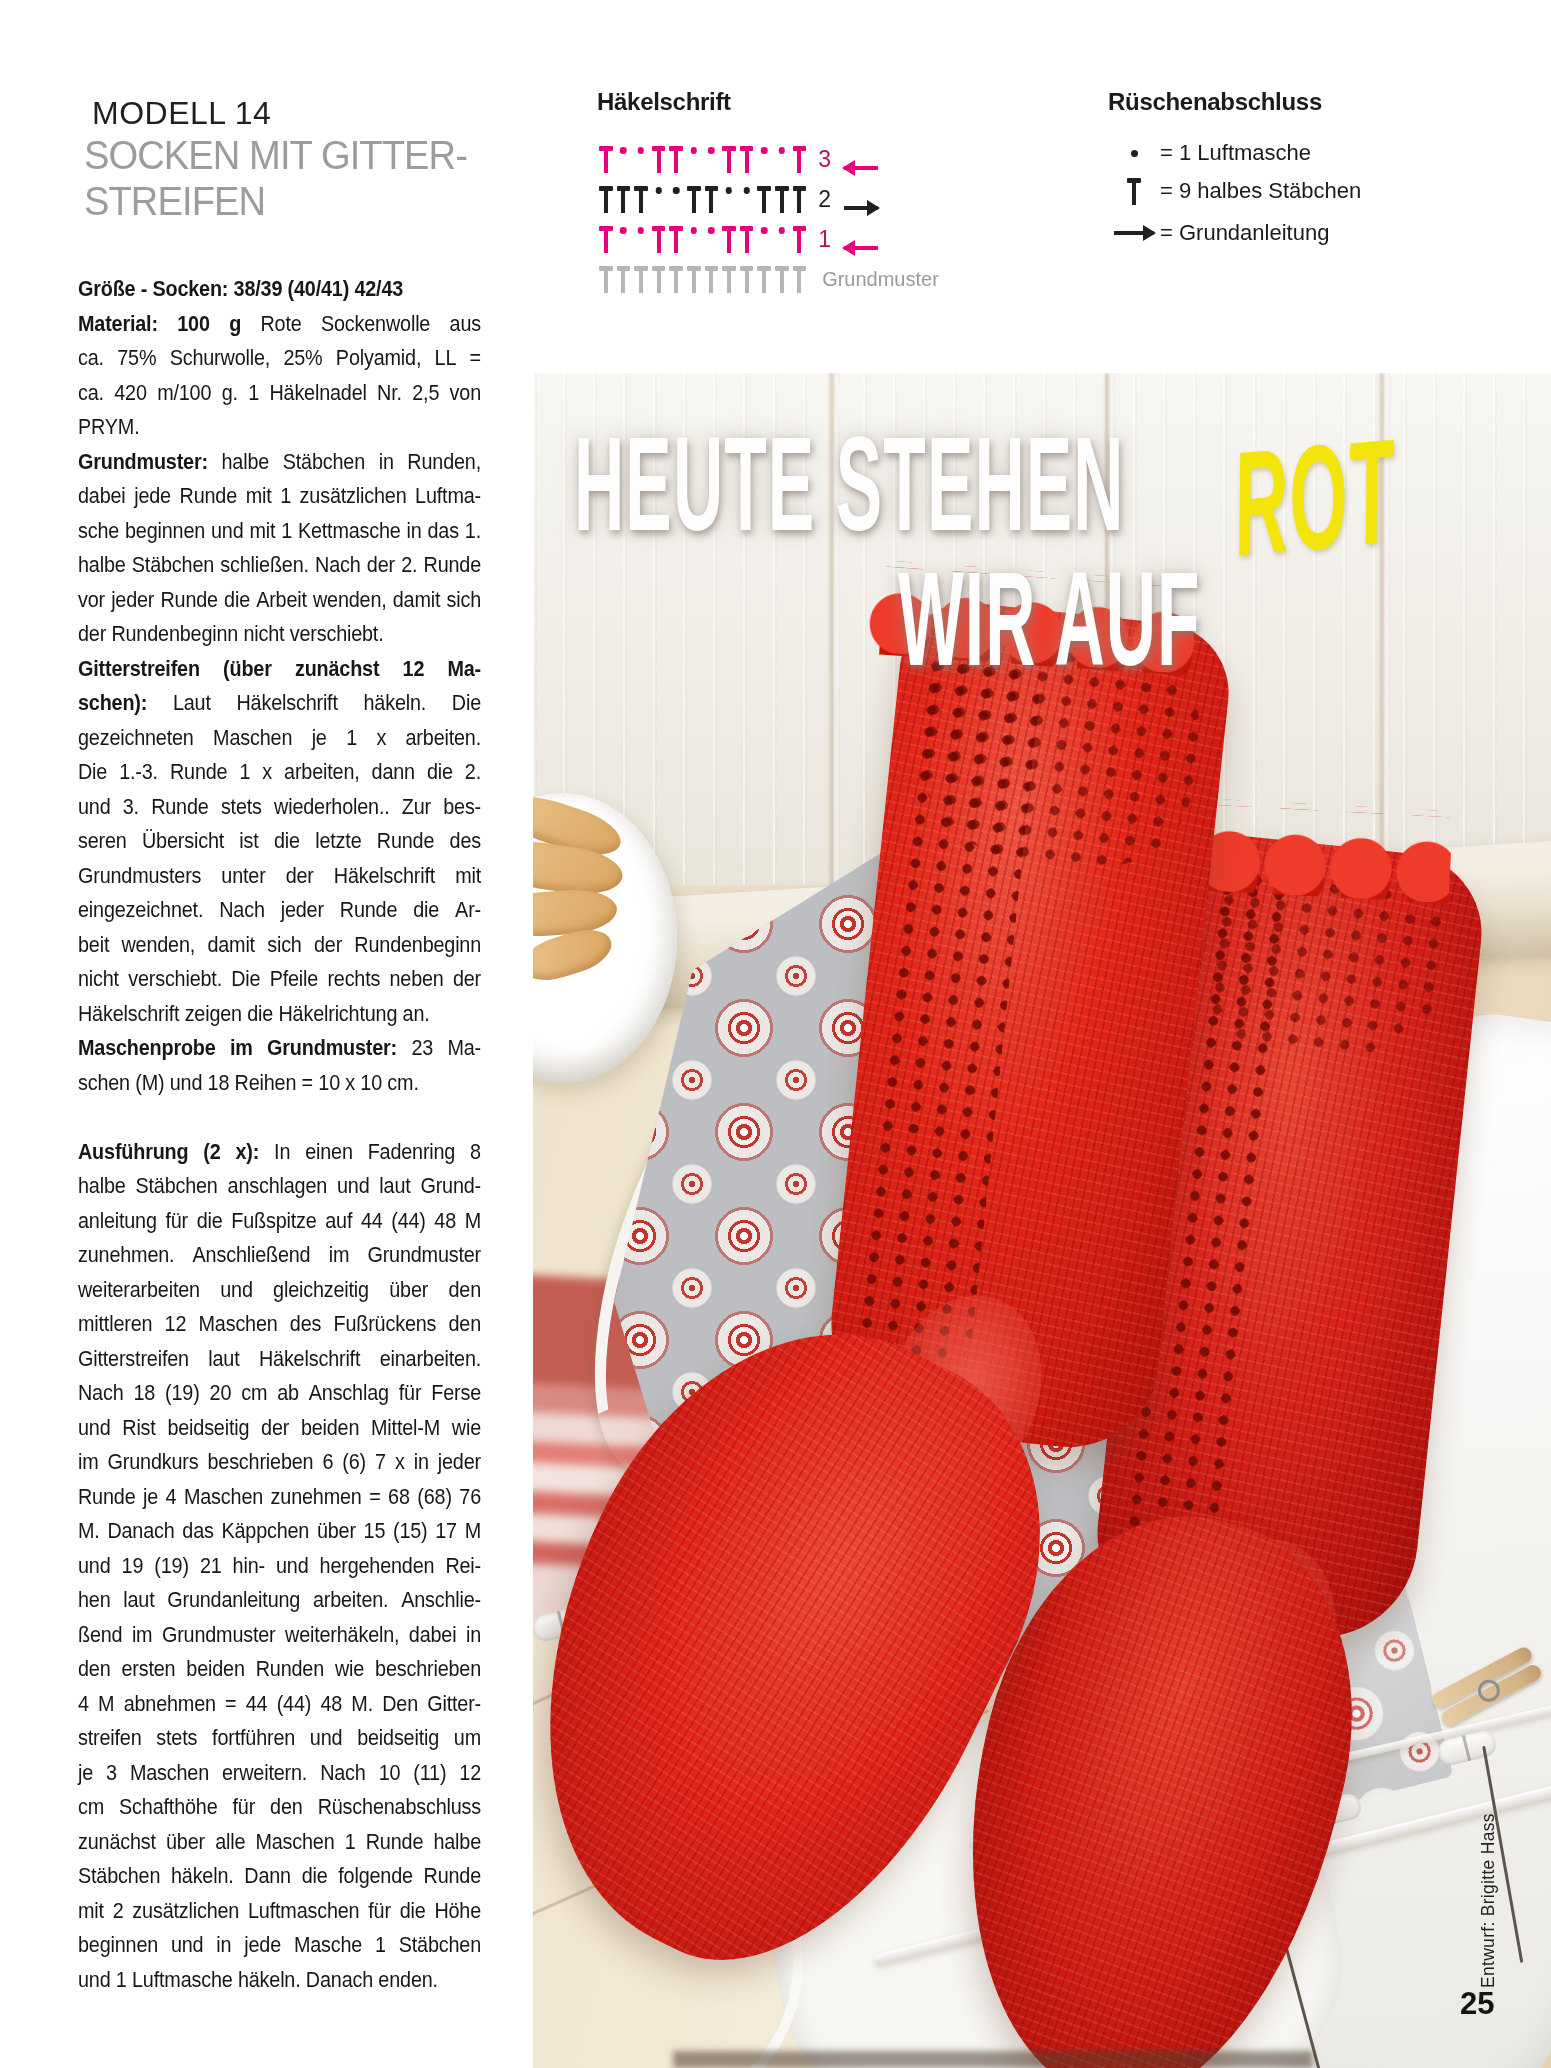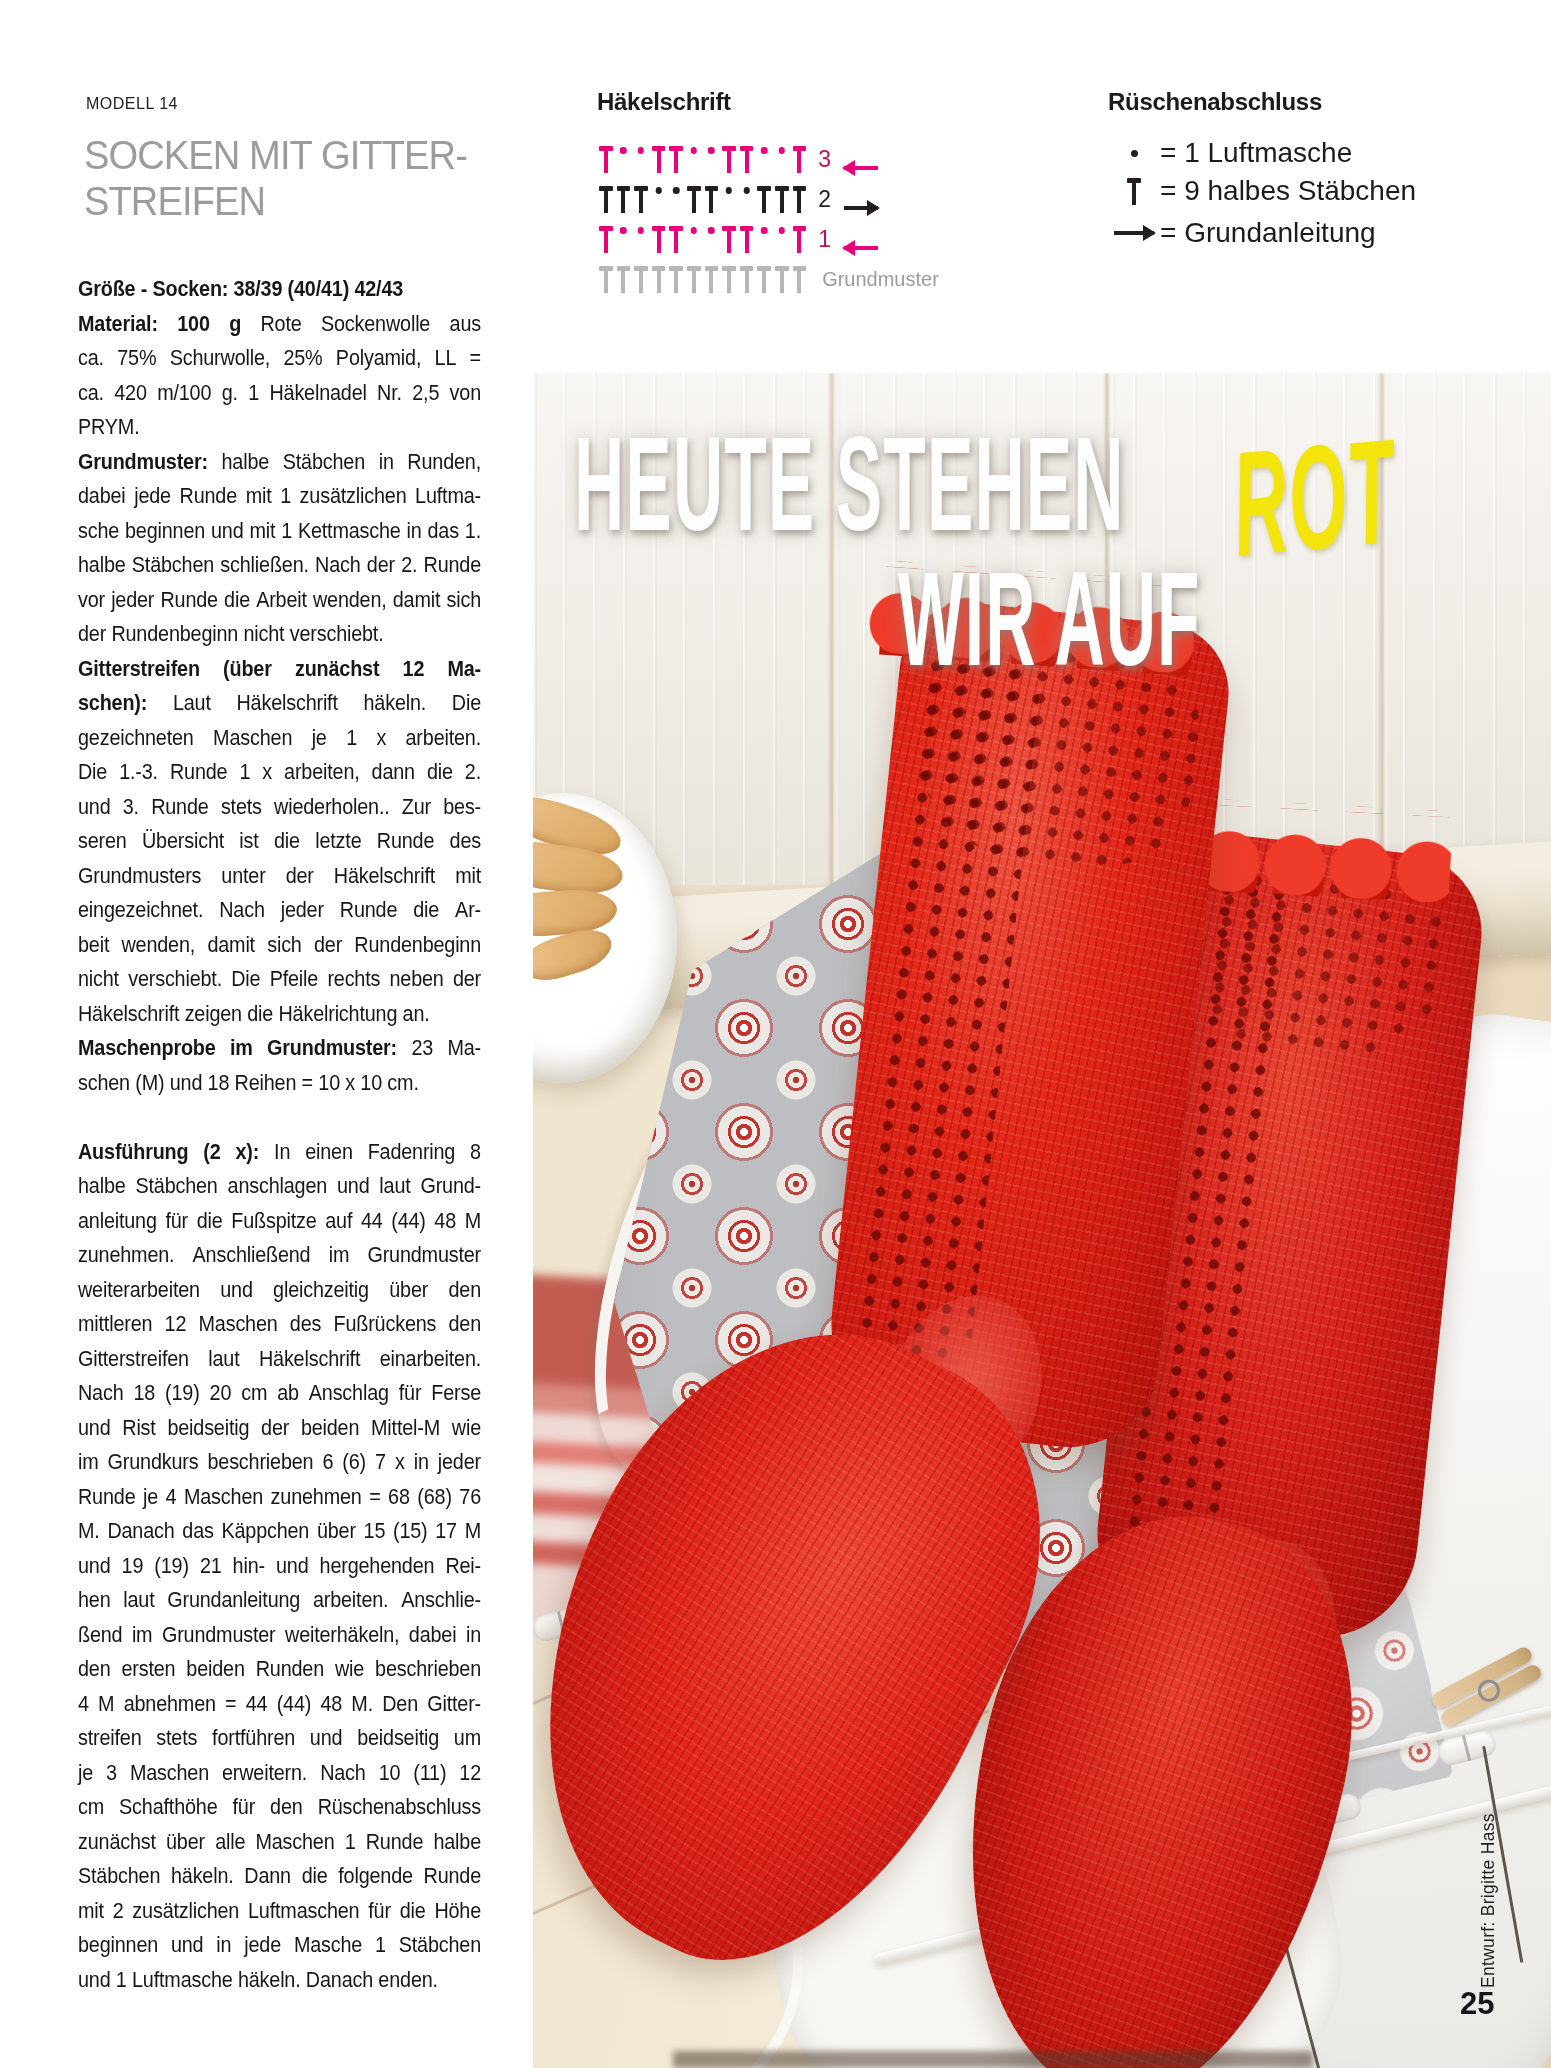--- a/index.html
+++ b/index.html
@@ -1,20 +1,20 @@
 <!DOCTYPE html>
 <html><head>
 <meta charset="utf-8">
 <style>
   html,body{margin:0;padding:0;background:#ffffff;}
   #page{position:relative;width:1551px;height:2068px;background:#ffffff;overflow:hidden;
         font-family:"Liberation Sans",sans-serif;color:#1c1c1c;}
 
   
-  .model{position:absolute;left:86px;top:95px;font-size:16px;letter-spacing:.5px;color:#1f1f1f;}
+  .model{position:absolute;left:92px;top:95px;font-size:32px;letter-spacing:.5px;color:#1f1f1f;}
   .main-title{position:absolute;left:84px;top:132px;font-size:41px;line-height:46px;color:#9c9c9c;
         letter-spacing:-1px;transform:scaleX(.93);transform-origin:0 0;white-space:nowrap;}
   .body-col{position:absolute;left:78px;top:272px;width:410px;}
   .line{width:458px;transform:scaleX(.88);transform-origin:0 0;height:34.5px;display:flex;
         justify-content:space-between;font-size:22.5px;line-height:34.5px;letter-spacing:-.2px;color:#171717;}
   .line.end{display:block;white-space:pre;}
   .line.gap{margin-bottom:34.5px;}
   .line span.b{font-weight:bold;}
 
   
@@ -34,21 +34,21 @@
         border-width:8.5px 0 8.5px 13px;border-color:transparent transparent transparent currentColor;}
   .dia-arrow-wrap{margin-left:8px;margin-top:10px;}
   .glabel{margin-left:14px;font-size:20px;color:#9b9b9b;line-height:27px;}
 
   
   .legend{position:absolute;left:1108px;top:88px;width:380px;height:180px;}
   .leg-title{font-weight:bold;font-size:24px;letter-spacing:-.3px;color:#1b1b1b;}
   .leg-item{position:absolute;left:0;display:flex;align-items:center;height:34px;color:#231f20;}
   .leg-sym{width:52px;display:flex;justify-content:center;align-items:center;}
   .leg-dot{width:7px;height:7px;border-radius:50%;background:#231f20;}
-  .leg-text{font-size:28px;color:#1b1b1b;}
+  .leg-text{font-size:22px;color:#1b1b1b;}
 
   
   .photo{position:absolute;left:533px;top:373px;width:1018px;height:1695px;overflow:hidden;background:#ecdfc9;}
   .wall{position:absolute;left:0;top:0;width:100%;height:512px;z-index:1;
         background:linear-gradient(180deg,#f8f6f2 0%,#f0ede7 55%,#e9e5db 100%);}
   .wall::before{content:"";position:absolute;inset:0;
         background:repeating-linear-gradient(90deg,rgba(255,255,255,.5) 0 2px,rgba(0,0,0,.02) 2px 4px,transparent 4px 30px);}
   .joint{position:absolute;top:0;height:512px;width:12px;filter:blur(1px);z-index:2;
         background:linear-gradient(90deg,rgba(0,0,0,0),rgba(172,140,104,.45) 35%,rgba(255,255,255,.7) 65%,rgba(0,0,0,.04));}
   .rail{position:absolute;left:-20px;top:500px;width:1070px;height:112px;transform:rotate(-3.6deg);z-index:2;

